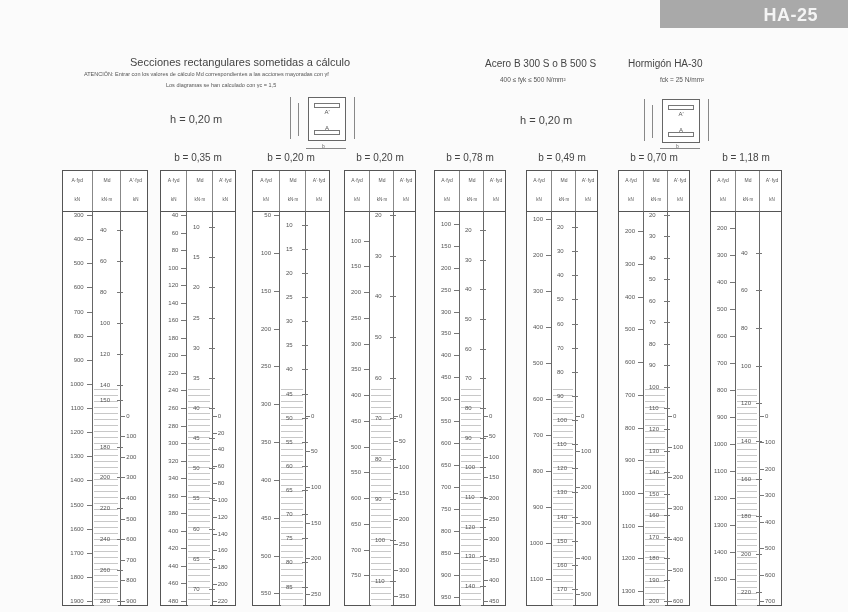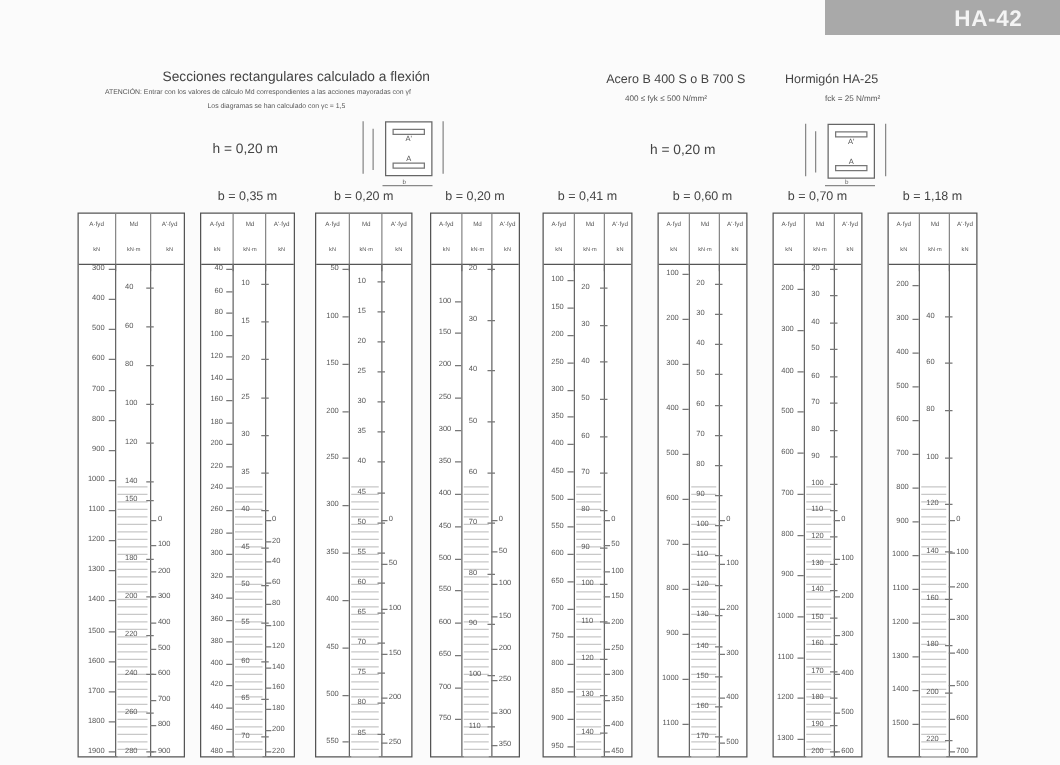--- a/index.html
+++ b/index.html
@@ -29,29 +29,29 @@
   .hcell{position:absolute;top:0;height:40px;font-size:5px;color:#555;text-align:center;}
   .hcell .u{position:absolute;left:0;right:0;top:26px;font-size:4.5px;}
   .axis{position:absolute;top:40px;bottom:0;border-left:1px solid #666;}
   .tick{position:absolute;height:0;border-top:1px solid #777;}
   .tl{position:absolute;font-size:6px;color:#555;line-height:6px;}
   .minor{position:absolute;height:0;border-top:1px solid #c8c8c8;}
 </style>
 </head>
 <body>
 
-<div class="tab">HA-42</div>
+<div class="tab">HA-25</div>
 
-<div class="abs title1">Secciones rectangulares calculado a flexión</div>
+<div class="abs title1">Secciones rectangulares sometidas a cálculo</div>
 <div class="abs note1">ATENCIÓN: Entrar con los valores de cálculo Md correspondientes a las acciones mayoradas con γf</div>
 <div class="abs note2">Los diagramas se han calculado con γc = 1,5</div>
 <div class="abs h1">h = 0,20 m</div>
 
-<div class="abs title2">Acero B 400 S o B 700 S</div>
-<div class="abs title3">Hormigón HA-25</div>
+<div class="abs title2">Acero B 300 S o B 500 S</div>
+<div class="abs title3">Hormigón HA-30</div>
 <div class="abs sub2">400 ≤ fyk ≤ 500 N/mm²</div>
 <div class="abs sub3">fck = 25 N/mm²</div>
 <div class="abs h2">h = 0,20 m</div>
 
 <div>
   <div class="sect" style="left:308px;top:97px;width:36px;height:42px;">
     <div class="bar" style="top:5px;"></div>
     <div class="lbl" style="top:11px;">A'</div>
     <div class="lbl" style="top:27px;">A</div>
     <div class="bar" style="bottom:5px;"></div>
@@ -564,21 +564,21 @@
       <div class="tl" style="top: 318.92px; left: 54px;">150</div>
       <div class="tick" style="top: 347.653px; left: 48px; width: 5px;"></div>
       <div class="tl" style="top: 344.653px; left: 54px;">200</div>
       <div class="tick" style="top: 373.387px; left: 48px; width: 5px;"></div>
       <div class="tl" style="top: 370.387px; left: 54px;">250</div>
       <div class="tick" style="top: 399.12px; left: 48px; width: 5px;"></div>
       <div class="tl" style="top: 396.12px; left: 54px;">300</div>
       <div class="tick" style="top: 424.853px; left: 48px; width: 5px;"></div>
       <div class="tl" style="top: 421.853px; left: 54px;">350</div>
     </div>
-    <div class="blabel" style="left: 434px; width: 72px; top: 152px;">b = 0,41 m</div>
+    <div class="blabel" style="left: 434px; width: 72px; top: 152px;">b = 0,78 m</div>
     <div class="nomo" style="left: 434px; top: 170px; width: 72px; height: 436px;">
       <div class="hdr">
         <div class="hcell" style="left: 0px; width: 24px; padding-top: 6px;">A·fyd<div class="u">kN</div></div>
         <div class="hcell" style="left: 24px; width: 24px; padding-top: 6px; border-left: 1px solid rgb(136, 136, 136);">Md<div class="u">kN·m</div></div>
         <div class="hcell" style="left: 48px; width: 24px; padding-top: 6px; border-left: 1px solid rgb(136, 136, 136);">A'·fyd<div class="u">kN</div></div>
       </div>
       <div class="axis" style="left: 24px;"></div>
       <div class="axis" style="left: 48px;"></div>
       <div class="minor" style="left: 26px; width: 20px; top: 218.2px;"></div>
       <div class="minor" style="left: 26px; width: 20px; top: 224.2px;"></div>
@@ -693,21 +693,21 @@
       <div class="tl" style="top: 344.653px; left: 54px;">250</div>
       <div class="tick" style="top: 368.24px; left: 48px; width: 5px;"></div>
       <div class="tl" style="top: 365.24px; left: 54px;">300</div>
       <div class="tick" style="top: 388.827px; left: 48px; width: 5px;"></div>
       <div class="tl" style="top: 385.827px; left: 54px;">350</div>
       <div class="tick" style="top: 409.413px; left: 48px; width: 5px;"></div>
       <div class="tl" style="top: 406.413px; left: 54px;">400</div>
       <div class="tick" style="top: 430px; left: 48px; width: 5px;"></div>
       <div class="tl" style="top: 427px; left: 54px;">450</div>
     </div>
-    <div class="blabel" style="left: 526px; width: 72px; top: 152px;">b = 0,60 m</div>
+    <div class="blabel" style="left: 526px; width: 72px; top: 152px;">b = 0,49 m</div>
     <div class="nomo" style="left: 526px; top: 170px; width: 72px; height: 436px;">
       <div class="hdr">
         <div class="hcell" style="left: 0px; width: 24px; padding-top: 6px;">A·fyd<div class="u">kN</div></div>
         <div class="hcell" style="left: 24px; width: 24px; padding-top: 6px; border-left: 1px solid rgb(136, 136, 136);">Md<div class="u">kN·m</div></div>
         <div class="hcell" style="left: 48px; width: 24px; padding-top: 6px; border-left: 1px solid rgb(136, 136, 136);">A'·fyd<div class="u">kN</div></div>
       </div>
       <div class="axis" style="left: 24px;"></div>
       <div class="axis" style="left: 48px;"></div>
       <div class="minor" style="left: 26px; width: 20px; top: 218.2px;"></div>
       <div class="minor" style="left: 26px; width: 20px; top: 224.2px;"></div>

